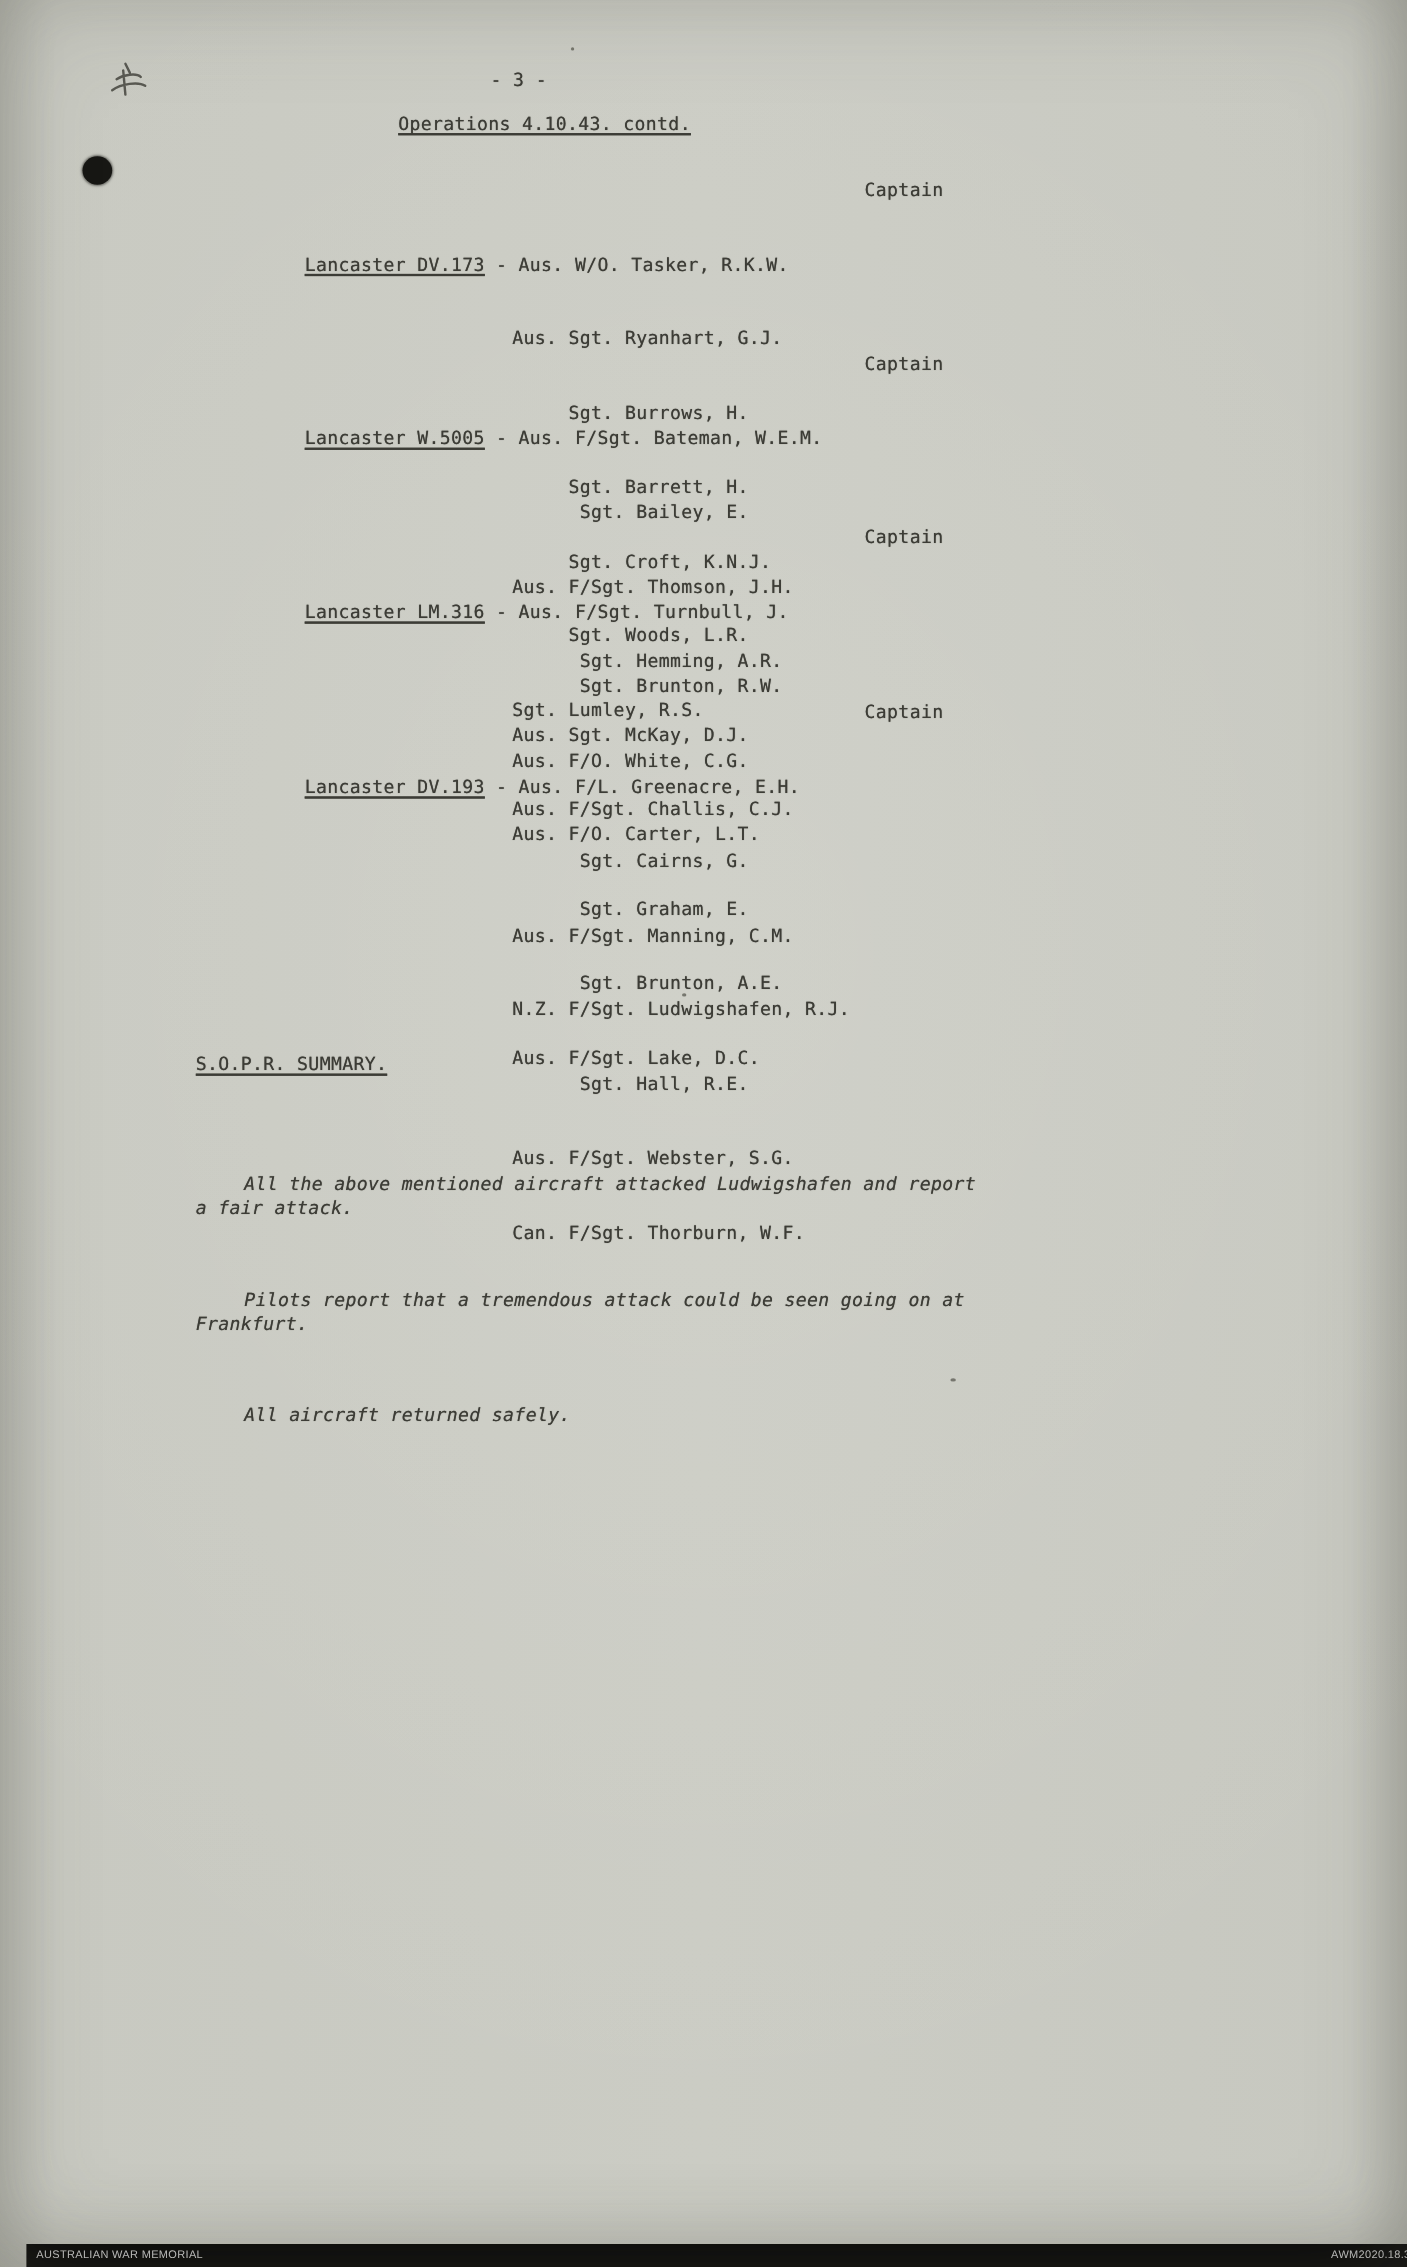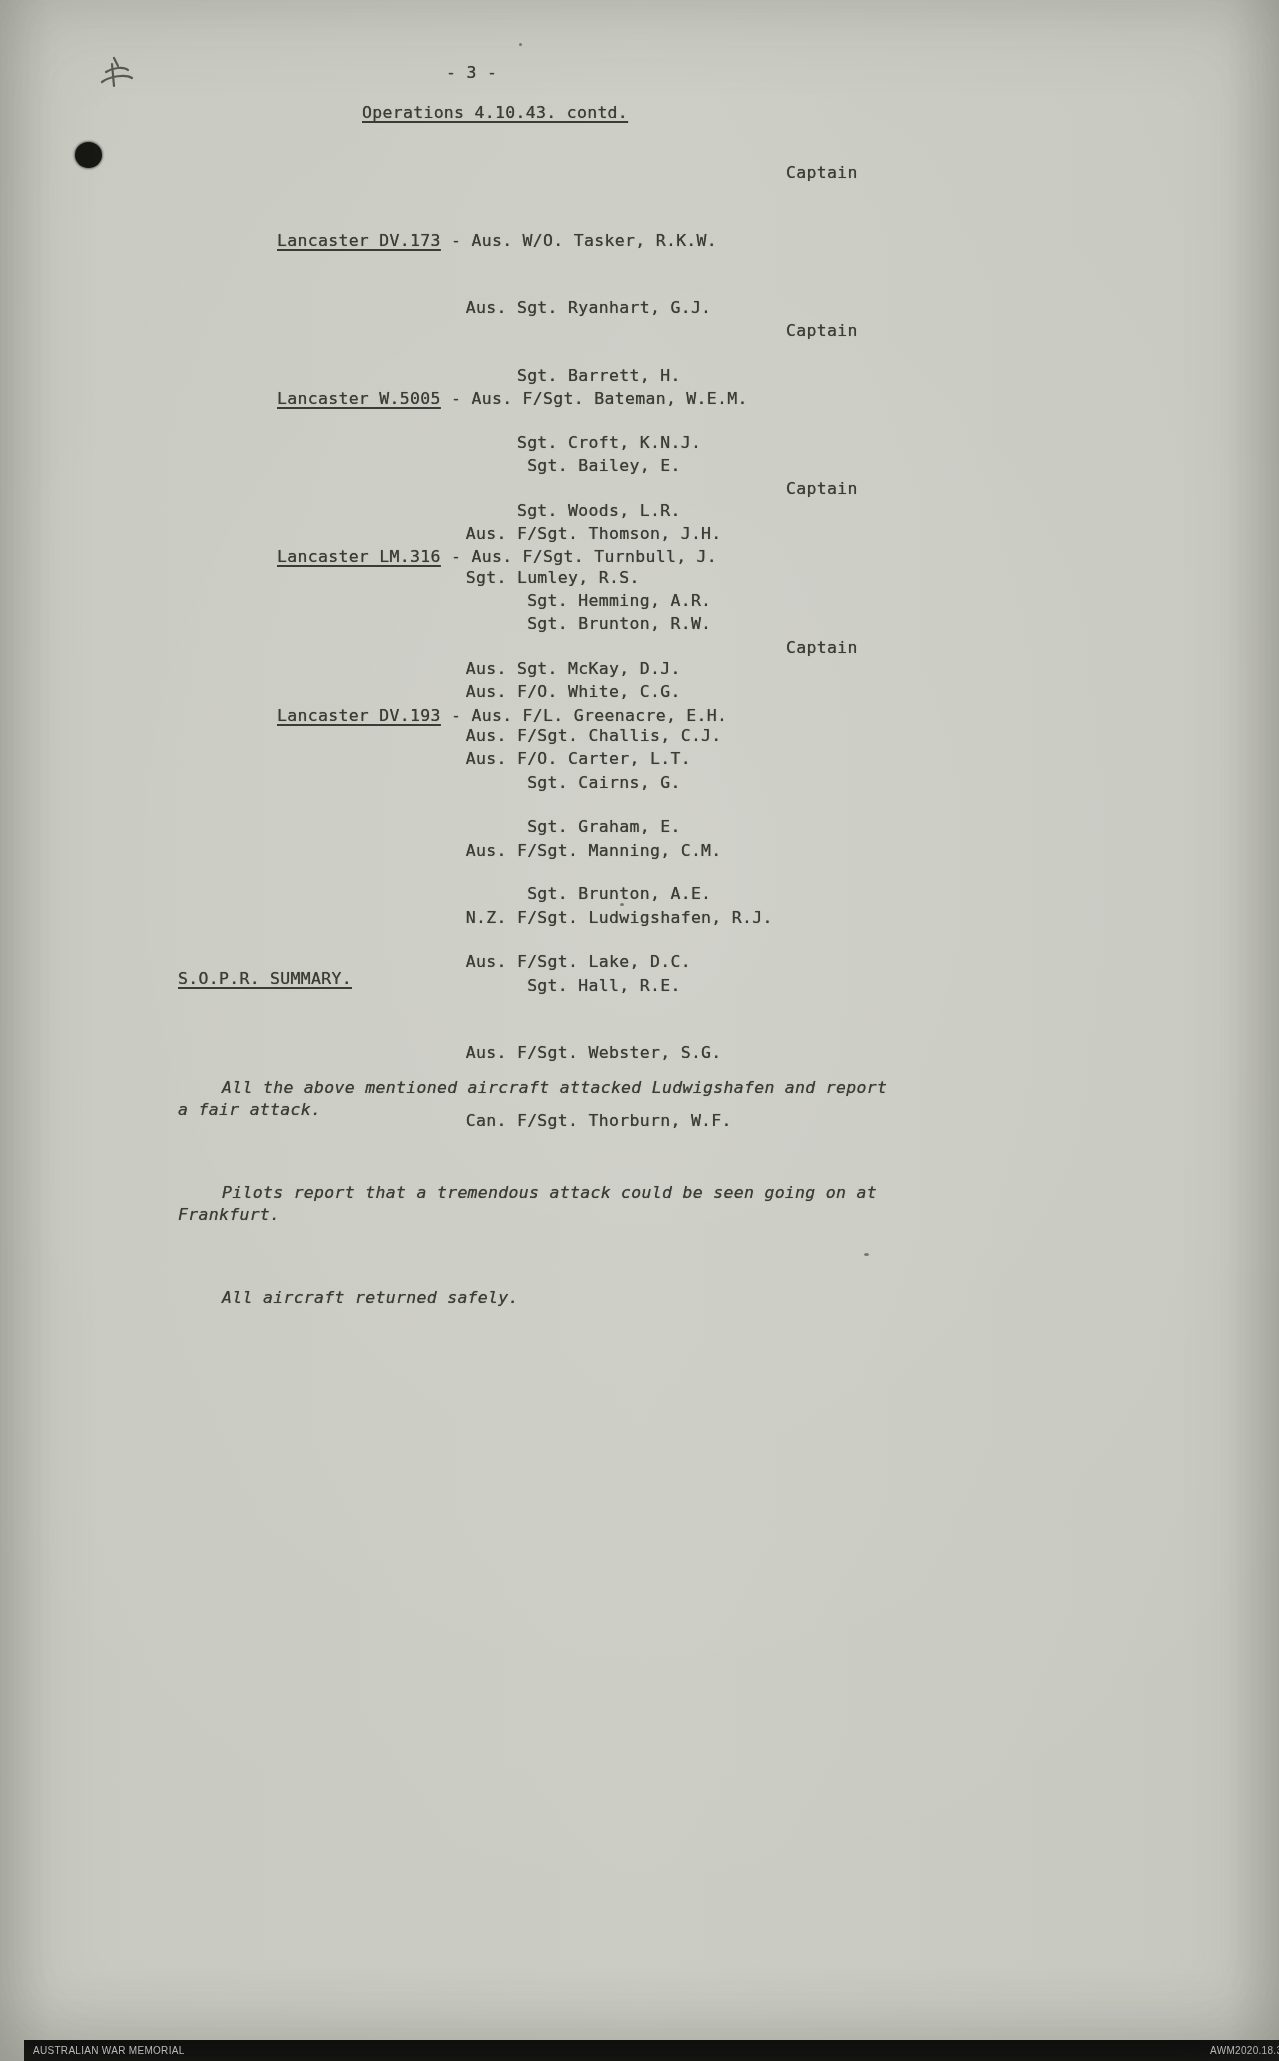--- a/index.html
+++ b/index.html
@@ -63,21 +63,21 @@
   .crew-line {
     padding-left: 19ch;
   }
   .summary {
     position: absolute;
     top: 912px;
     left: 178px;
     width: 740px;
   }
   .summary-heading {
-    margin: 11px 0 0 0;
+    margin: 0 0 0 0;
   }
   .summary p {
     width: 720px;
     margin: 0;
     white-space: normal;
     text-indent: 44px;
     font-style: italic;
   }
   .summary p.first { margin-top: 41px; }
   .summary p.next { margin-top: 15px; }
@@ -139,20 +139,21 @@
   <div class="speck s2"></div>
   <div class="speck s3"></div>
 
   <div class="typed page-number">- 3 -</div>
   <div class="typed doc-title u">Operations 4.10.43. contd.</div>
 
   <div class="typed aircraft-block" style="top:162px">
     <span class="captain">Captain</span>
     <div class="line"><span class="u">Lancaster DV.173</span><span> - </span><span>Aus. W/O. Tasker, R.K.W.</span></div>
     <div class="crew-line">Aus. Sgt. Ryanhart, G.J.</div>
+    <div class="crew-line">     Sgt. Burrows, H.</div>
     <div class="crew-line">     Sgt. Barrett, H.</div>
     <div class="crew-line">     Sgt. Croft, K.N.J.</div>
     <div class="crew-line">     Sgt. Woods, L.R.</div>
     <div class="crew-line">Sgt. Lumley, R.S.</div>
   </div>
 
   <div class="typed aircraft-block" style="top:320px">
     <span class="captain">Captain</span>
     <div class="line"><span class="u">Lancaster W.5005</span><span> - </span><span>Aus. F/Sgt. Bateman, W.E.M.</span></div>
     <div class="crew-line">      Sgt. Bailey, E.</div>

